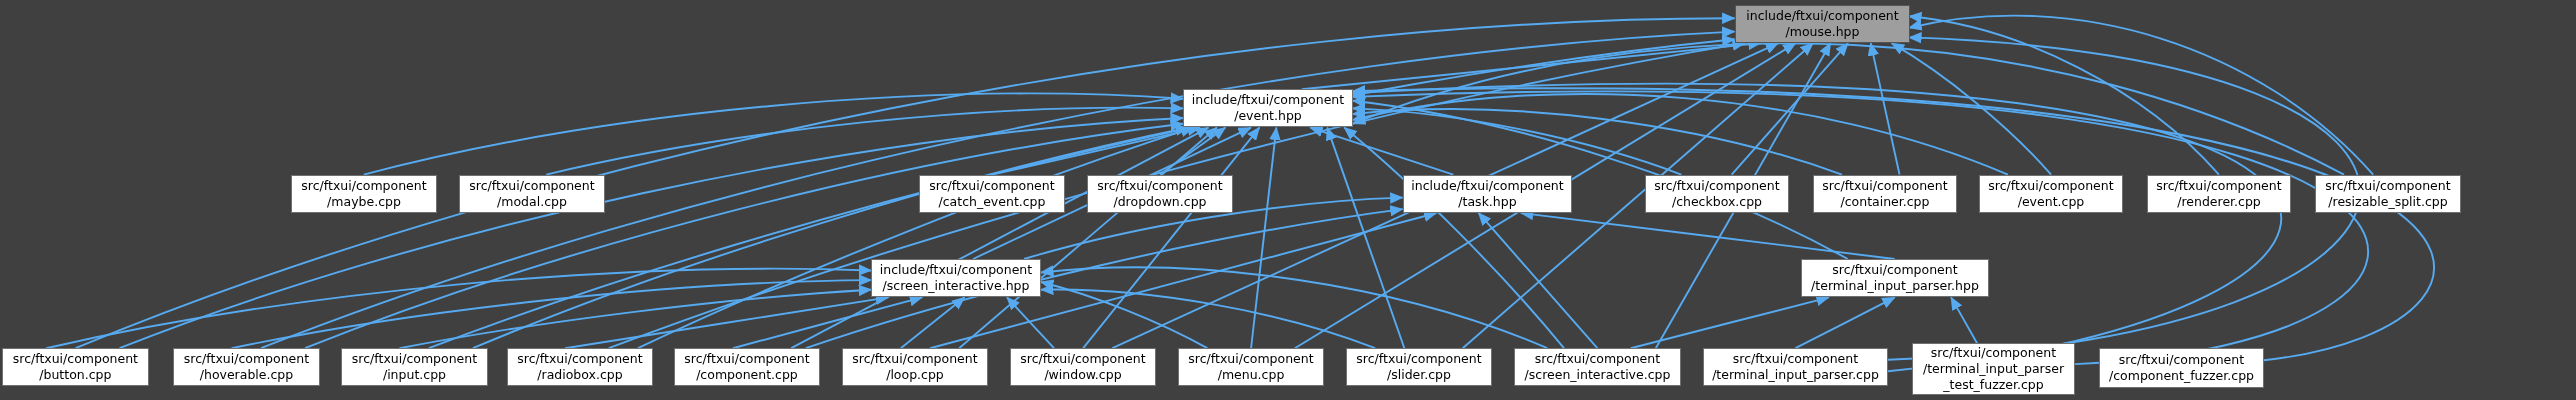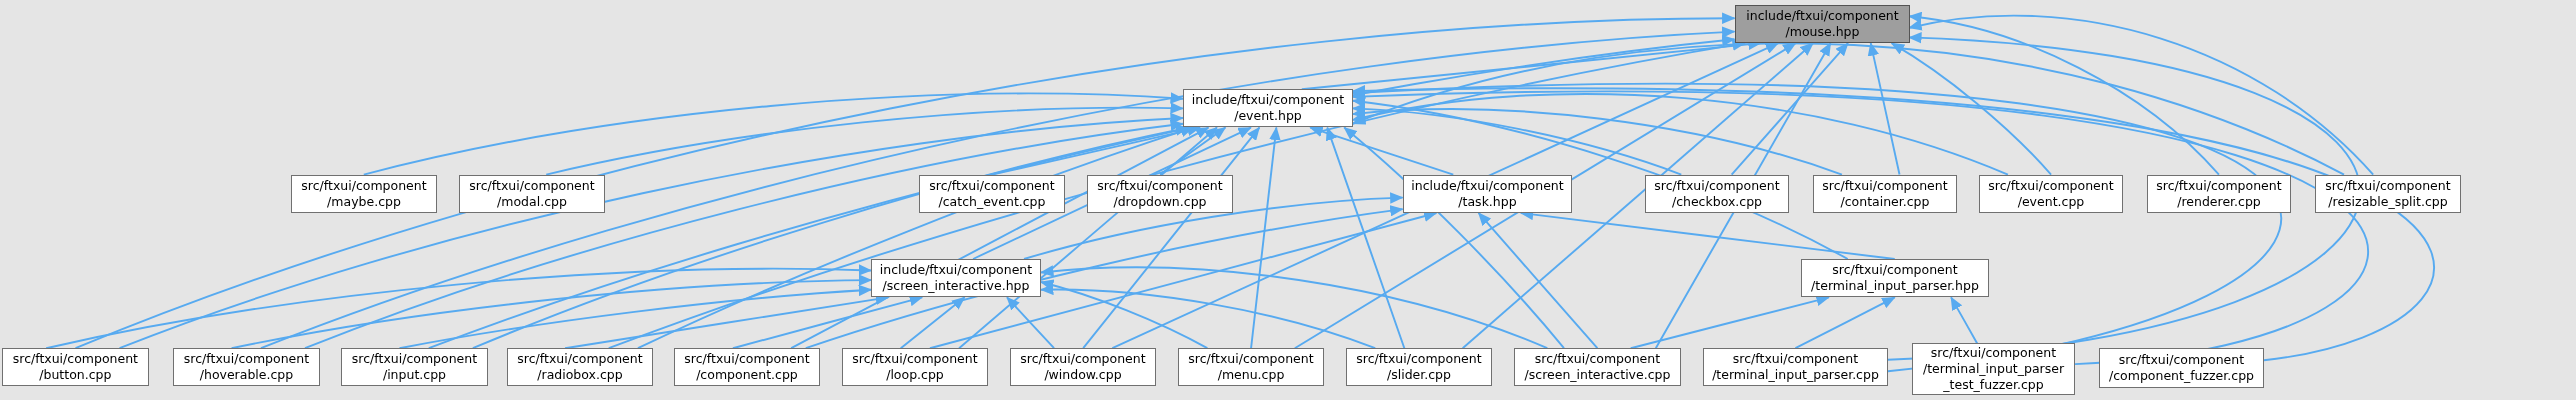--- a/index.html
+++ b/index.html
@@ -1,17 +1,17 @@
 <!DOCTYPE html>
 <html><head>
 <meta charset="utf-8">
 <style>
   html,body{margin:0;padding:0;background:#000;}
   .canvas{
-    position:relative;width:2576px;height:400px;background:#e5e5e5;
+    position:relative;width:2576px;height:400px;background:#404040;
     font-family:"DejaVu Sans","Liberation Sans",sans-serif;overflow:hidden;
   }
   svg.edge-layer{position:absolute;left:0;top:0;width:2576px;height:400px;}
   .node{
     position:absolute;box-sizing:border-box;
     background:#ffffff;border:1.9px solid #707070;color:#000;
     display:flex;align-items:center;justify-content:center;
     text-align:center;font-size:12.5px;line-height:1.28;white-space:pre-line;
     cursor:pointer;
   }

